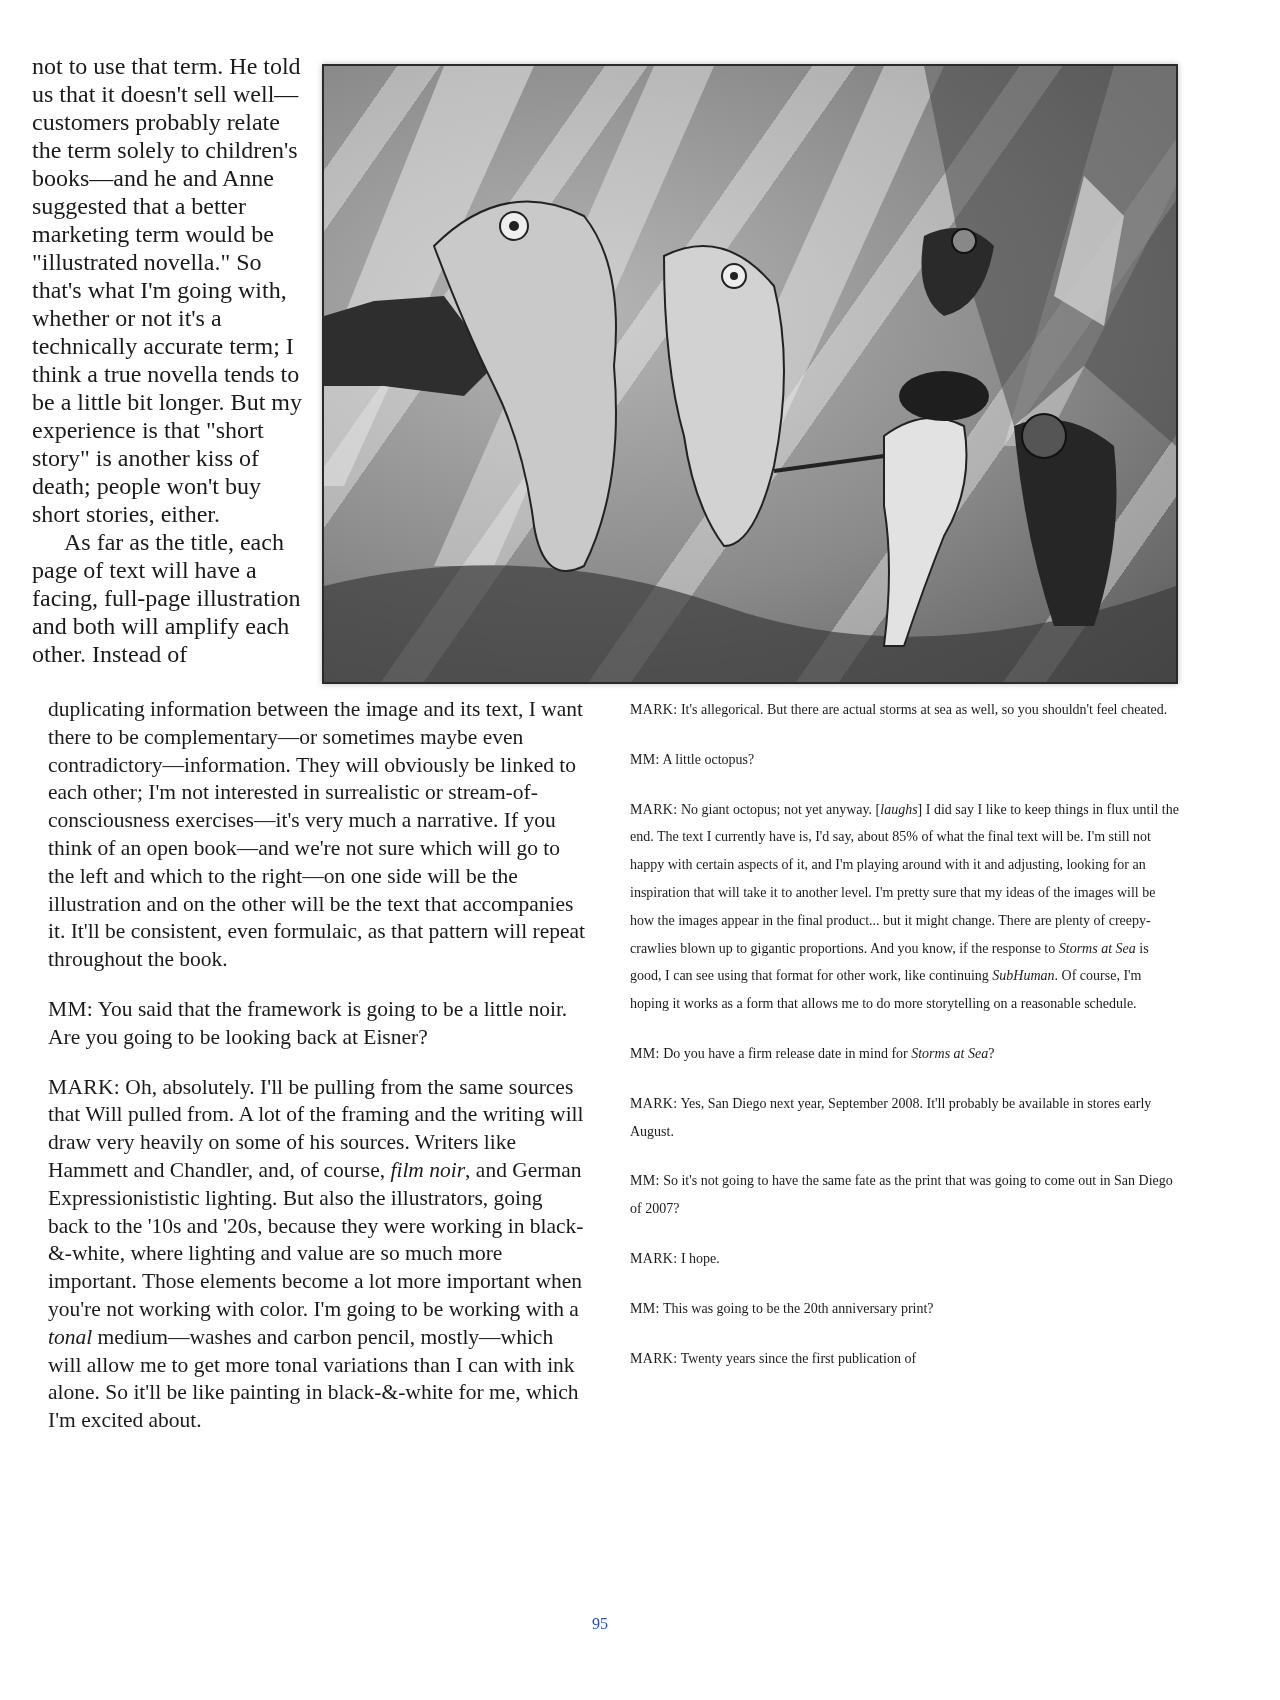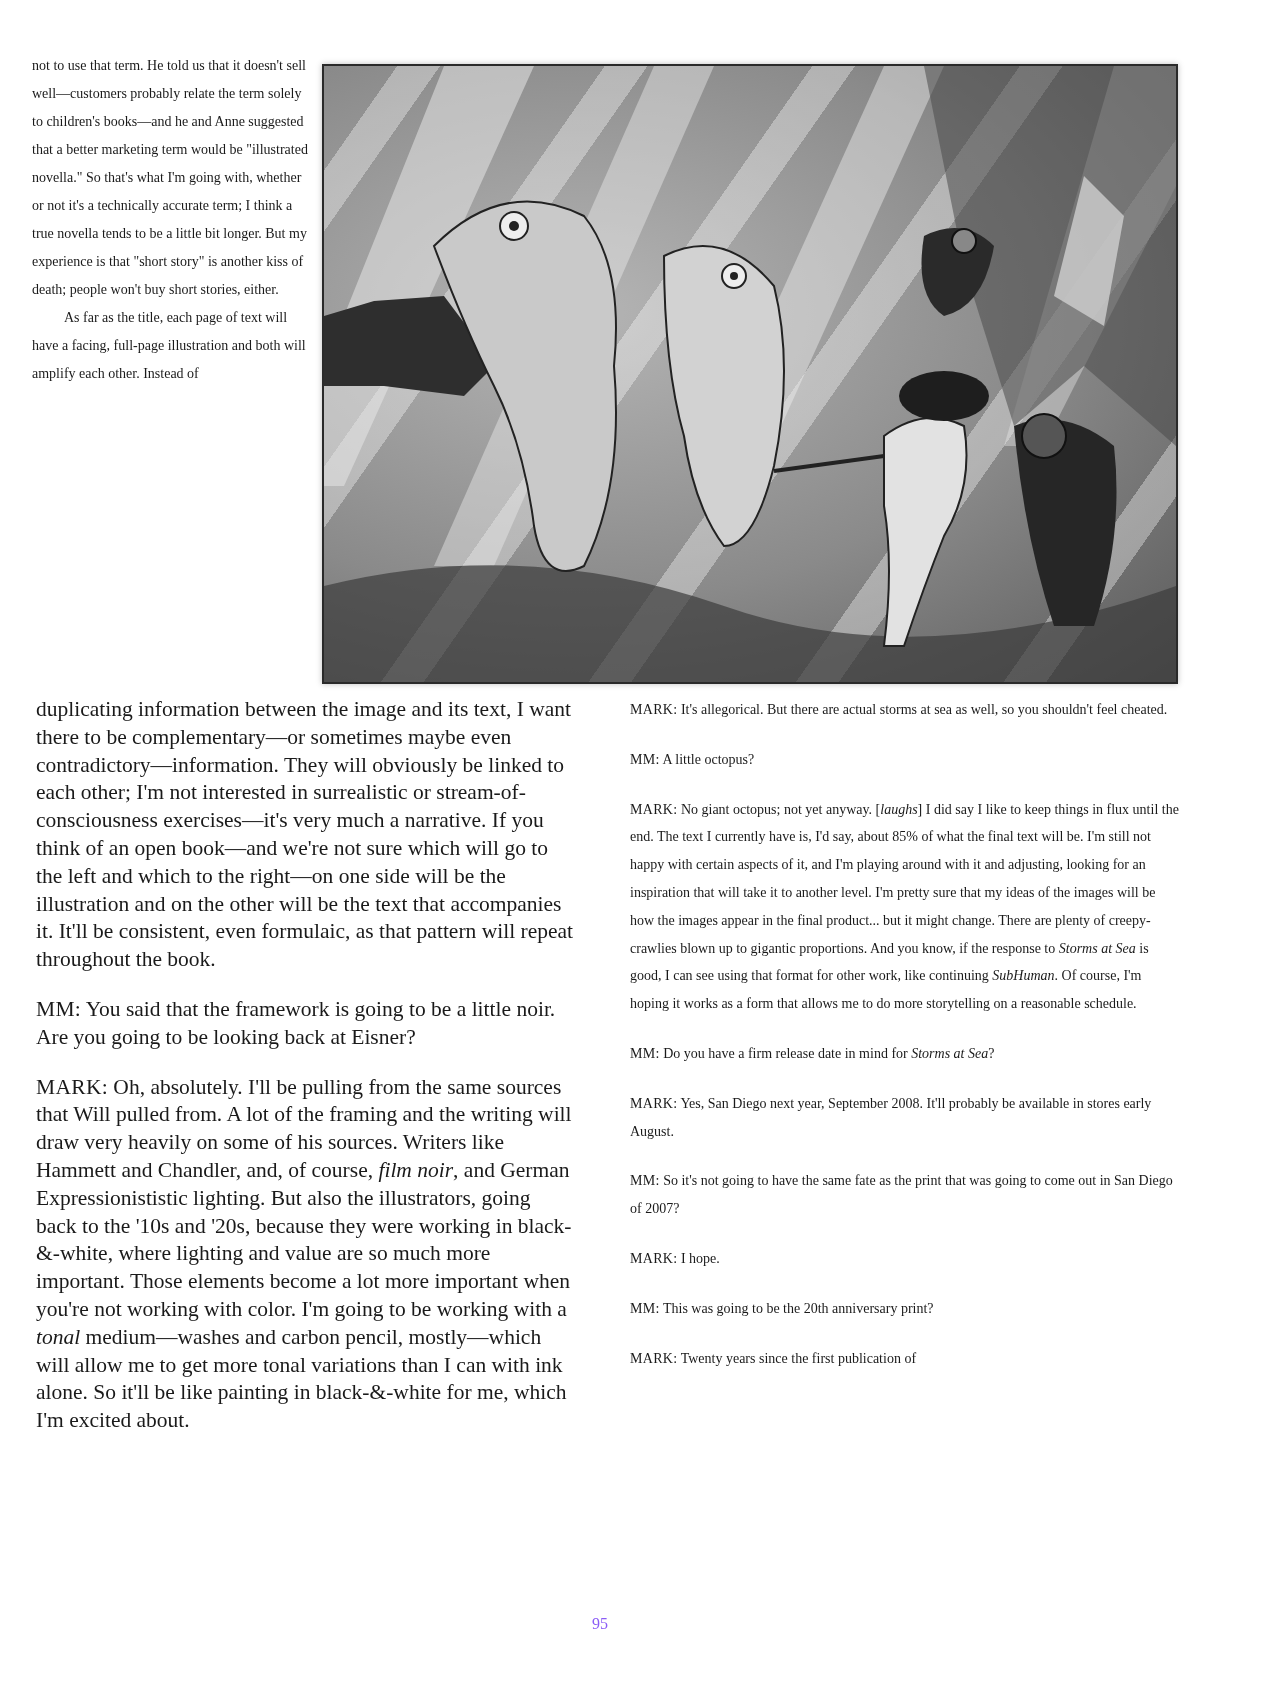--- a/index.html
+++ b/index.html
@@ -14,37 +14,37 @@
     border: 2px solid #2a2a2a;
     background:
       repeating-linear-gradient(125deg, rgba(255,255,255,0.0) 0 60px, rgba(255,255,255,0.35) 60px 95px, rgba(255,255,255,0) 95px 170px),
       radial-gradient(ellipse at 30% 40%, #b5b5b5 0%, #8a8a8a 55%, #5a5a5a 100%);
     overflow: hidden;
     box-shadow: 0 0 6px rgba(0,0,0,0.25);
   }
   .illustration svg { position: absolute; inset: 0; width: 100%; height: 100%; }
   .wrap-col {
     position: absolute; left: 32px; top: 52px; width: 278px;
-    font-size: 14px; line-height: 28px;
+    font-size: 24px; line-height: 28px;
   }
   .full-left {
-    position: absolute; left: 36px; top: 696px; width: 540px;
+    position: absolute; left: 48px; top: 696px; width: 540px;
     font-size: 21.5px; line-height: 27.8px;
   }
   .right-col {
     position: absolute; left: 630px; top: 696px; width: 550px;
     font-size: 14px; line-height: 27.8px;
   }
   p { margin: 0; }
   .indent { text-indent: 32px; }
   .qa { margin-top: 22px; }
   .speaker { font-weight: normal; letter-spacing: 0.3px; }
   i { font-style: italic; }
   .page-number {
-    position: absolute; left: 592px; top: 1615px; font-size: 16px; color: #8b5cf6;
+    position: absolute; left: 592px; top: 1615px; font-size: 16px; color: #1d4ed8;
   }
 </style>
 </head>
 <body>
 
 <div class="page">
 
   <div class="illustration">
     <svg viewBox="0 0 852 616" preserveAspectRatio="none">
 

